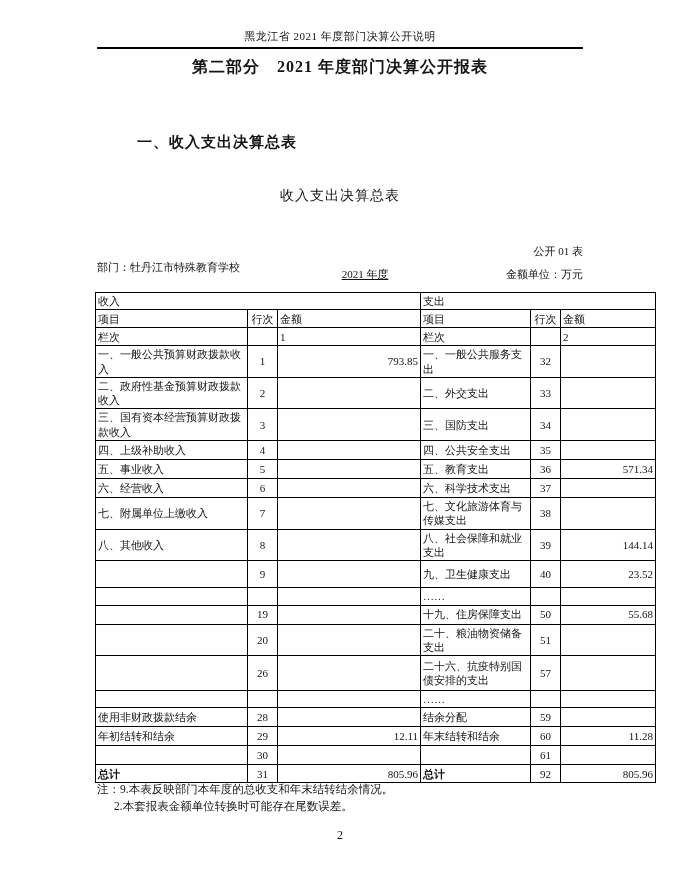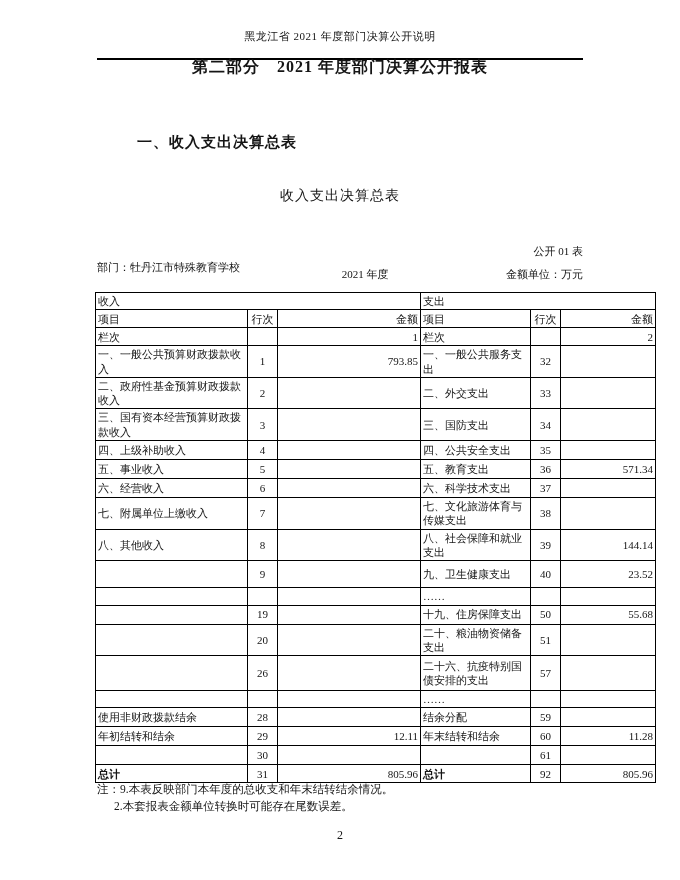--- a/index.html
+++ b/index.html
@@ -7,21 +7,21 @@
     width:680px;height:880px;background:#f5f5f4;
     font-family:"Liberation Serif","DejaVu Serif",serif;
     color:#151515;
   }
   .page{
     position:relative;width:680px;height:880px;background:#ffffff;overflow:hidden;
   }
   .running-header{
     position:absolute;top:29px;left:97px;width:486px;
     text-align:center;font-size:11px;letter-spacing:.5px;
-    padding-bottom:14px;border-bottom:2px solid #000;
+    padding-bottom:3px;border-bottom:2px solid #000;
   }
   .section-title{
     position:absolute;top:57px;left:0;width:680px;text-align:center;
     font-size:16px;font-weight:bold;letter-spacing:1px;
   }
   .subsection-title{
     position:absolute;top:133px;left:137px;
     font-size:15px;font-weight:bold;letter-spacing:1px;
   }
   .table-title{
@@ -29,34 +29,34 @@
     font-size:14px;font-weight:normal;letter-spacing:1px;
   }
   .table-code{
     position:absolute;top:244px;left:97px;width:486px;text-align:right;font-size:11px;
   }
   .meta-row{
     position:absolute;top:260px;left:97px;width:486px;font-size:11px;
     display:flex;align-items:flex-start;
   }
   .meta-dept{width:160px;line-height:1.3;}
-  .meta-year{flex:1;text-align:center;padding-top:7px;}
+  .meta-year{flex:1;text-align:center;padding-top:7px;text-decoration:underline;}
   .meta-unit{width:110px;text-align:right;padding-top:7px;}
   table.main{
     position:absolute;top:292px;left:95px;width:560px;
     border-collapse:collapse;table-layout:fixed;font-size:11px;
   }
   table.main td{
     border:1px solid #000;padding:1px 2px;vertical-align:middle;line-height:1.3;
     overflow:hidden;
   }
   td.item{text-align:left;margin-left:16px;}
   td.rn{text-align:center;}
   td.amt{text-align:right;}
-  td.amt-c{text-align:right;}
+  td.amt-c{text-align:left;}
   tr.h16 td{height:14px;}
   tr.h17 td{height:15px;}
   tr.h18 td{height:16px;}
   tr.h20 td{height:18px;}
   tr.h26 td{height:24px;}
   tr.h30 td{height:28px;}
   tr.h34 td{height:32px;}
   td.bold-c{font-weight:bold;text-align:center;}
   td.bold-l{font-weight:bold;text-align:left;}
   .notes{

